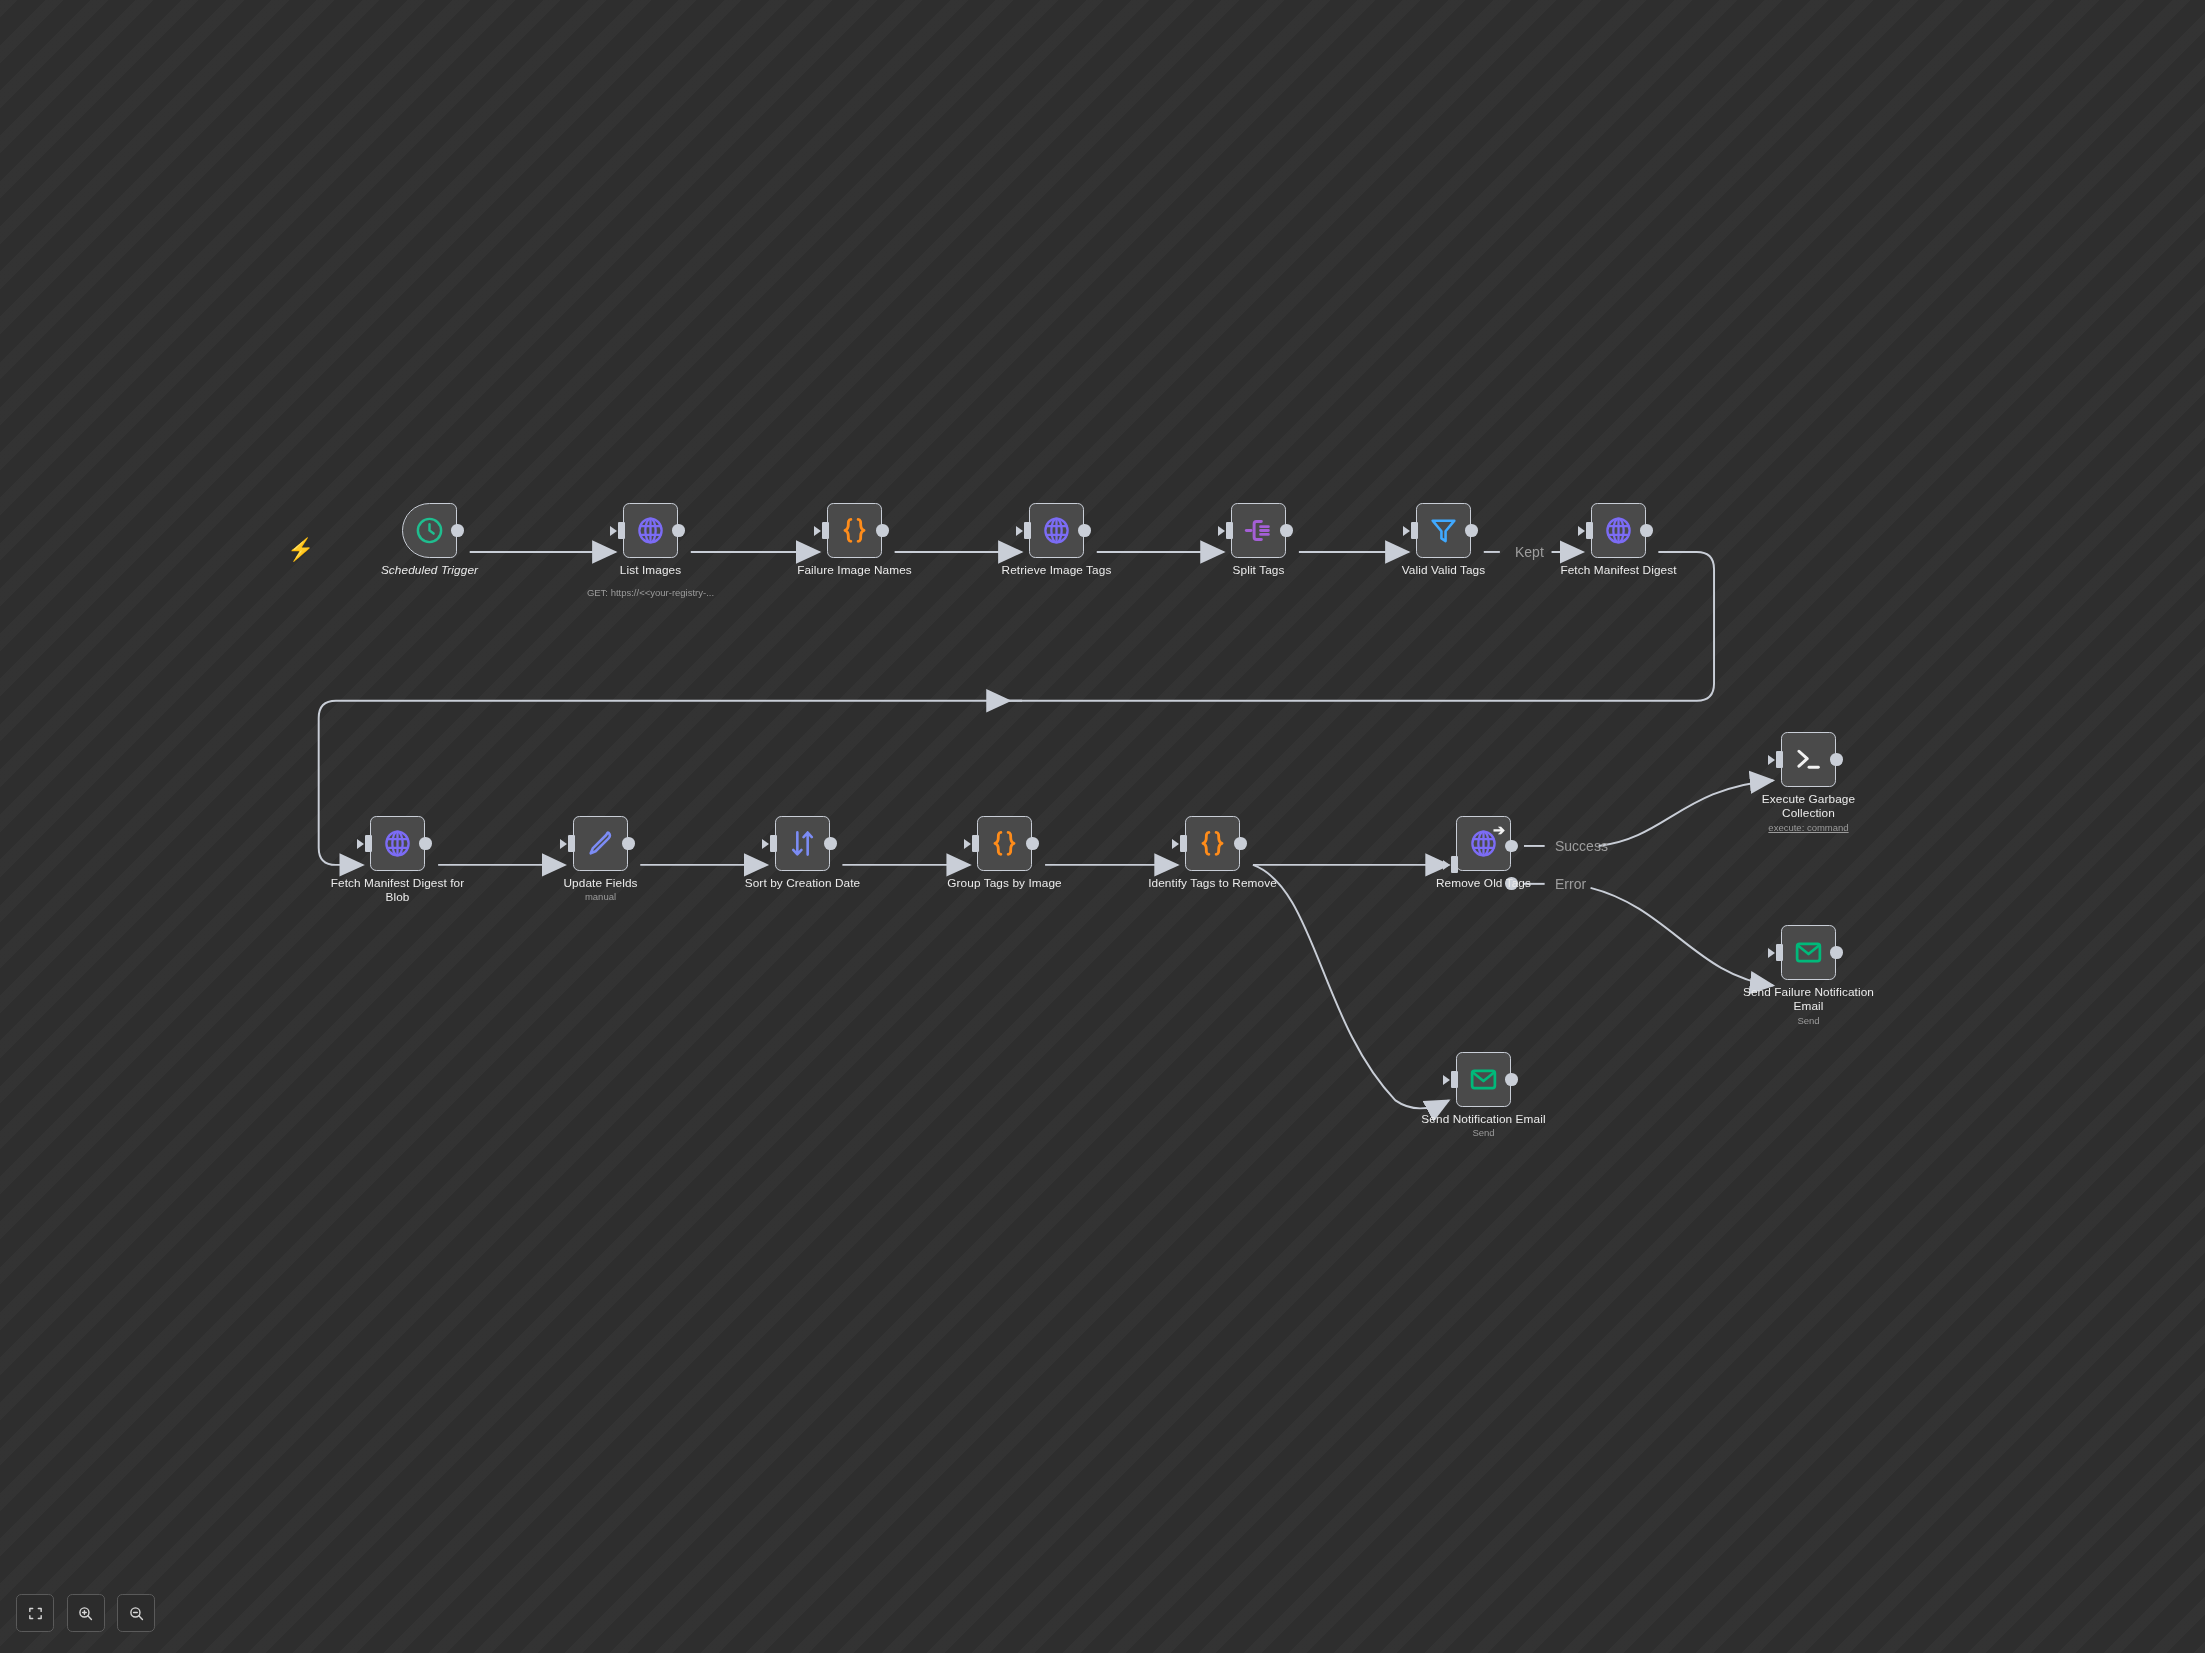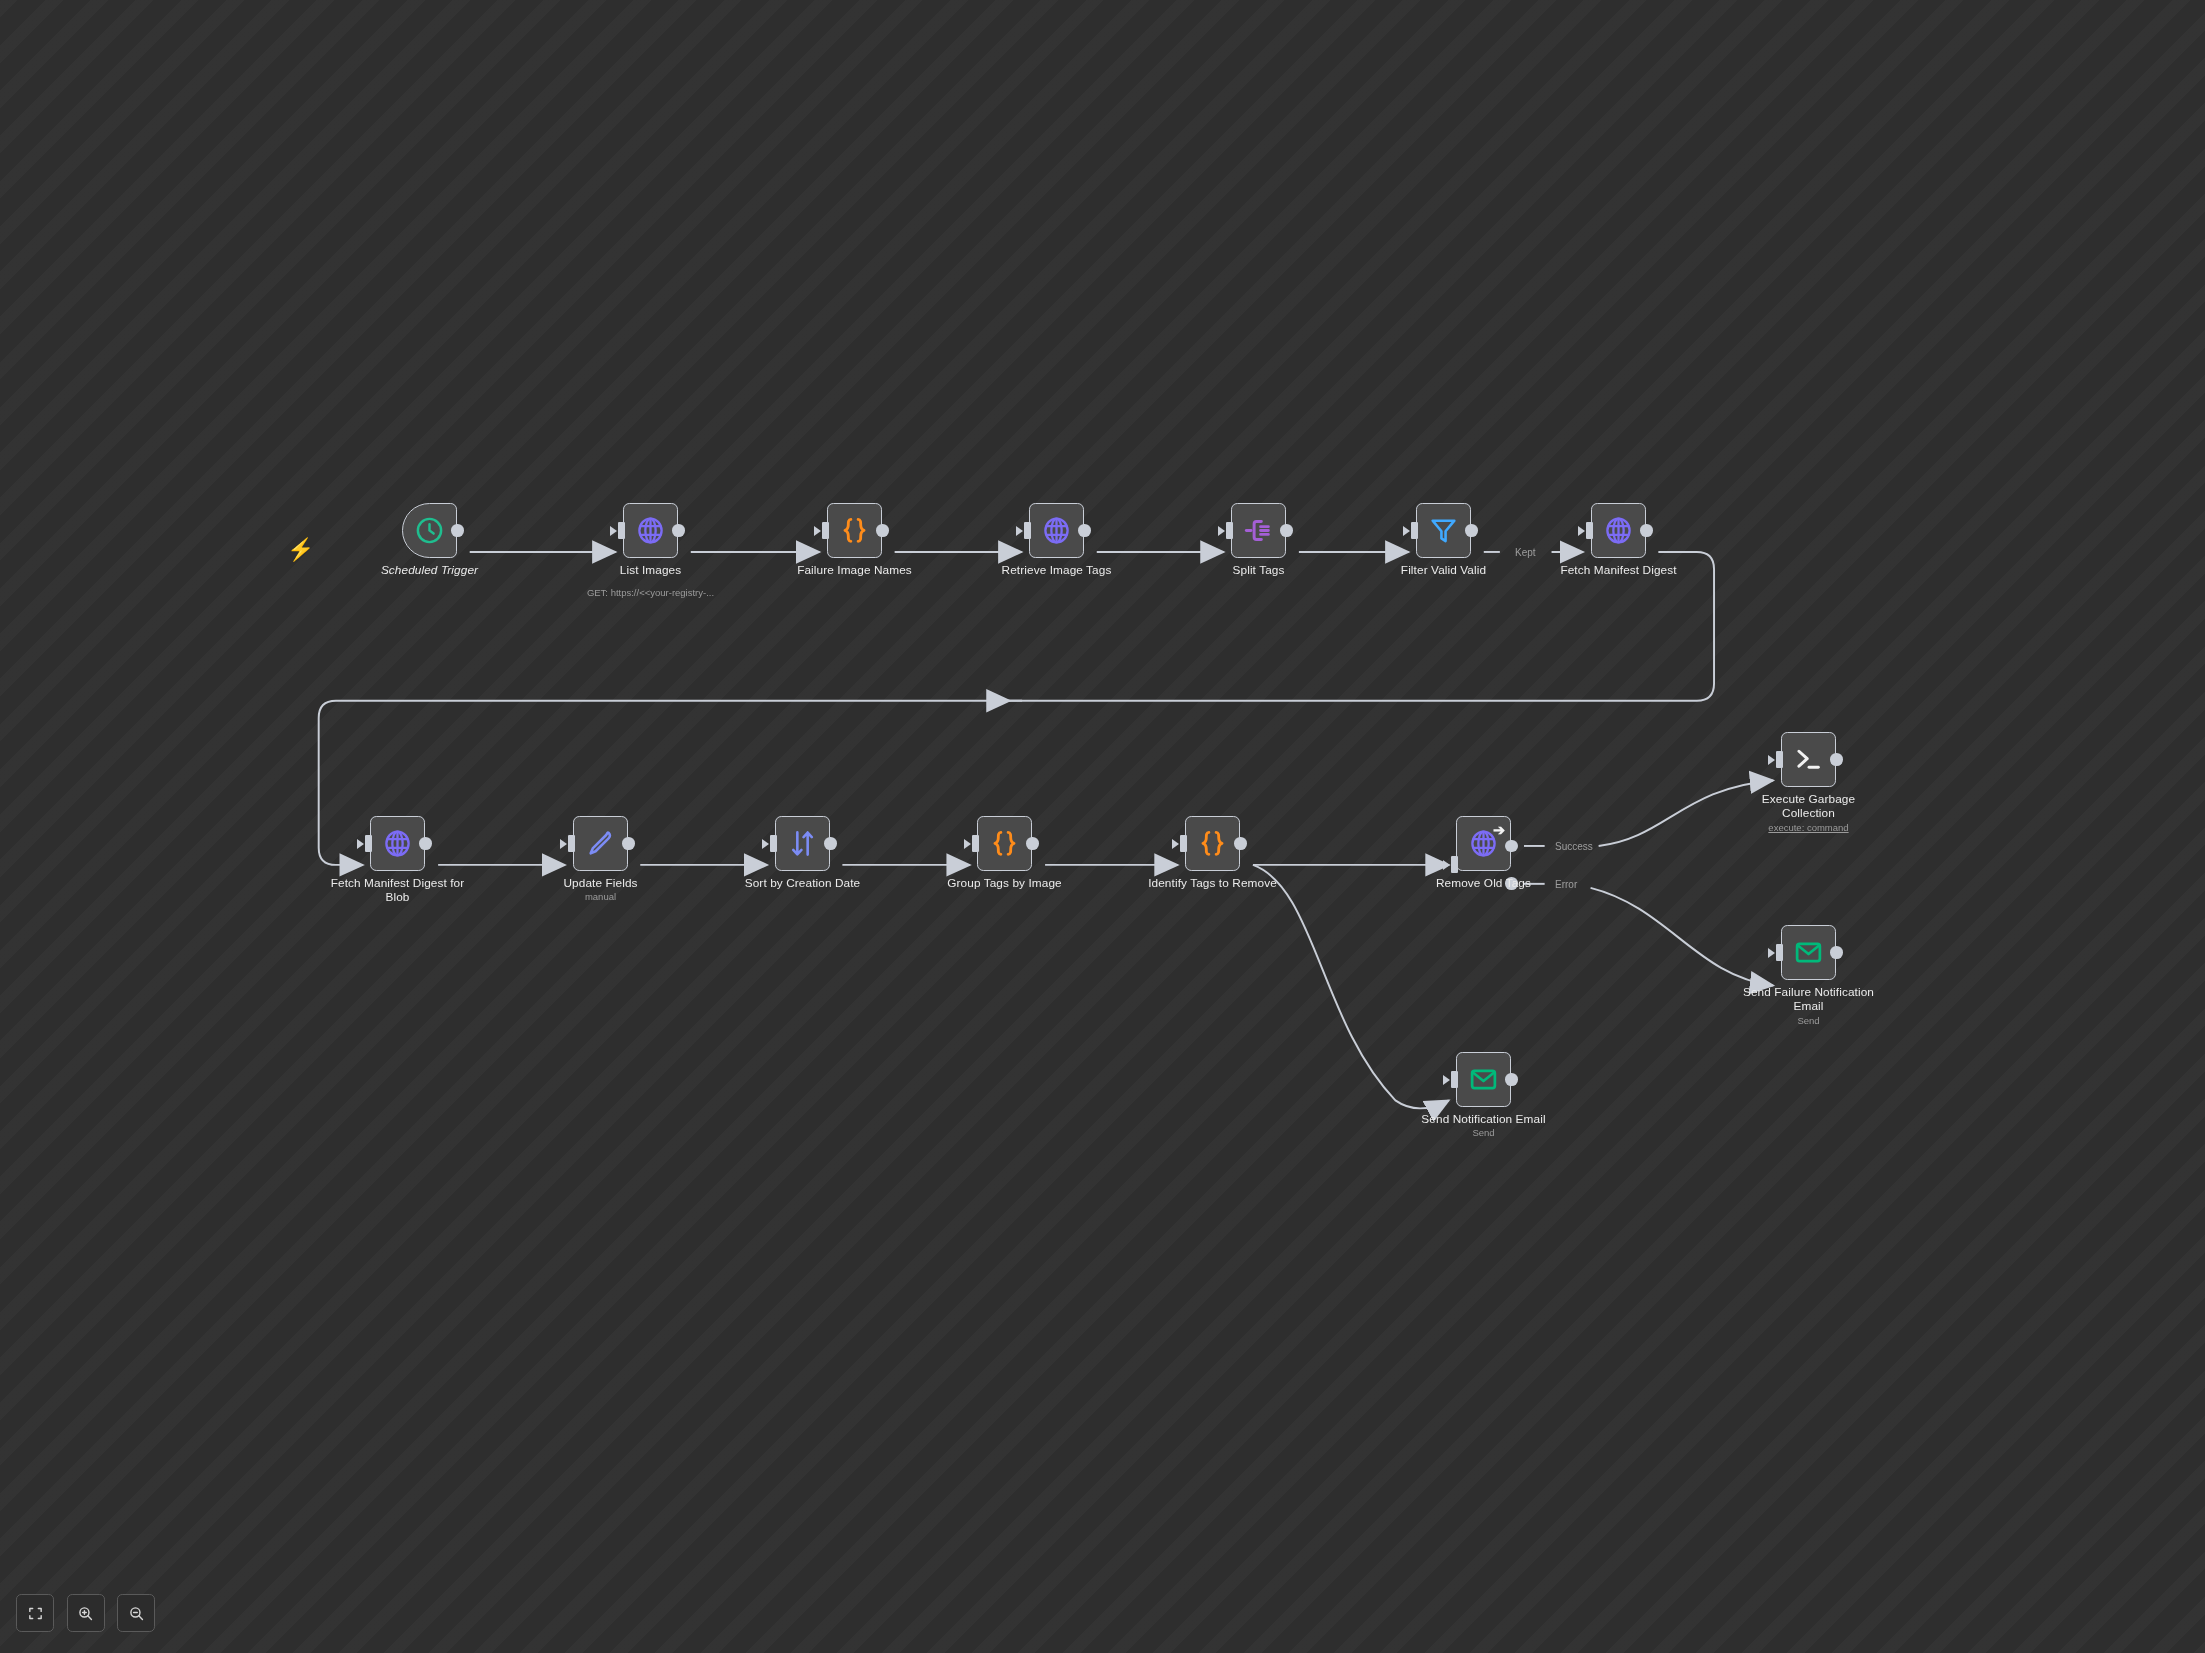--- a/index.html
+++ b/index.html
@@ -45,21 +45,21 @@
   }
   .port-in{
     position:absolute;width:6.9px;height:17px;border-radius:1.1px;background:#c9ced7;
   }
   .port-in::before{
     content:"";position:absolute;left:-7.5px;top:50%;transform:translateY(-50%);
     width:0;height:0;border-top:5.2px solid transparent;border-bottom:5.2px solid transparent;
     border-left:7.5px solid #c9ced7;
   }
   .port-label{
-    position:absolute;color:#9e9e9e;font-size:10px;line-height:9.8px;white-space:nowrap;padding-left:32px;
+    position:absolute;color:#9e9e9e;font-size:14px;line-height:9.8px;white-space:nowrap;padding-left:32px;
   }
 
   .bolt{position:absolute;color:#ff6d5a;font-size:22px;line-height:22px;}
   .retry-arrow{position:absolute;color:#f2f2f2;font-size:14.4px;line-height:14.4px;font-weight:bold;}
 
   
   .controls{position:absolute;left:16px;bottom:22px;display:flex;gap:12.6px;}
   .ctrl{
     width:36px;height:36px;border:0.6px solid #5a5a5a;border-radius:5.2px;
     background:#2c2c2c;display:flex;align-items:center;justify-content:center;
@@ -180,21 +180,21 @@
 
   <div class="node" style="left:1416px;top:503px;">
     <div class="box">
       <svg class="icon" viewBox="0 0 24 24" fill="none" stroke="#40a9ff" stroke-width="2" stroke-linejoin="round" stroke-linecap="round">
         <path d="M3.6 4.4 H20.4 L13.6 12.6 V20.2 L10.4 18.1 V12.6 Z"></path>
       </svg>
     </div>
     <div class="port-in" style="left:-5.2px;top:19px;"></div>
     <div class="port-out" style="left:49px;top:21px;"></div>
     <div class="port-label" style="left:67px;top:45px;">Kept</div>
-    <div class="caption">Filter Valid Valid</div>
+    <div class="caption">Valid Valid Tags</div>
   </div>
 
   <div class="node" style="left:1591px;top:503px;">
     <div class="box">
       <svg class="icon" viewBox="0 0 24 24" fill="none" stroke="#7c6cf5" stroke-width="1.8">
         <ellipse cx="12" cy="12" rx="8.6" ry="9.2"></ellipse>
           <ellipse cx="12" cy="12" rx="4" ry="9.2"></ellipse>
         <path d="M3.6 8.6 H20.4 M3.6 15.4 H20.4 M12 2.8 V21.2"></path>
       </svg>
     </div>

